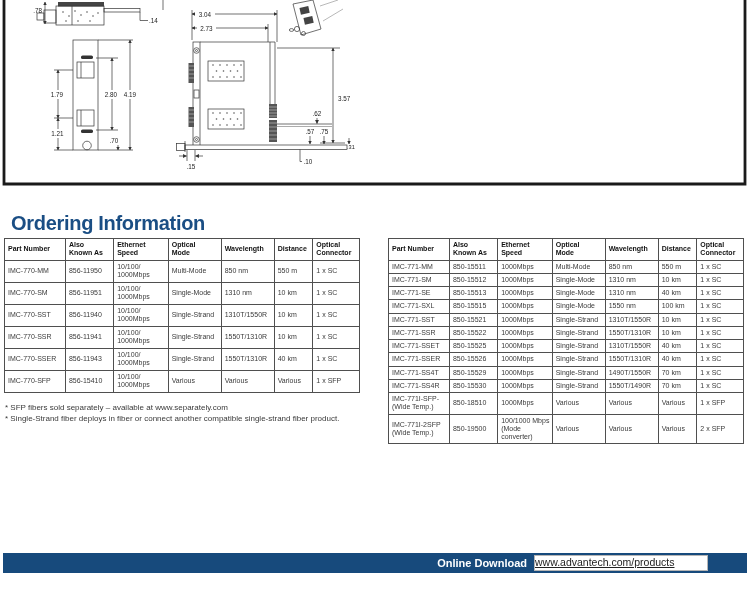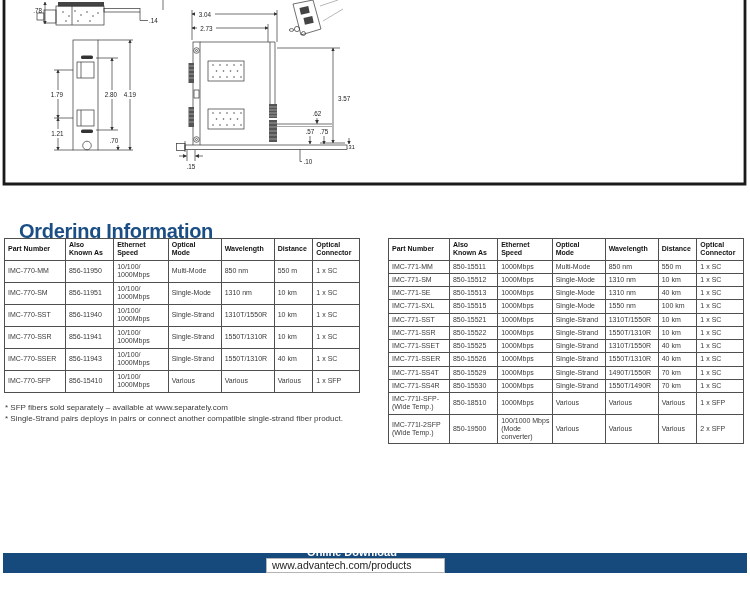--- a/index.html
+++ b/index.html
@@ -4,21 +4,21 @@
 <style>
   html,body{margin:0;padding:0;}
   body{
     width:750px;height:591px;position:relative;background:#ffffff;
     font-family:"Liberation Sans", sans-serif;color:#333;overflow:hidden;
   }
   .drawing-wrap{position:absolute;left:0;top:0;width:750px;height:190px;}
   svg text{font-family:"Liberation Sans", sans-serif;font-size:6.3px;fill:#222;}
   svg text.small{font-size:5.6px;}
   h1.page-title{
-    position:absolute;left:3px;top:204px;margin:16px;
+    position:absolute;left:3px;top:204px;margin:8px;
     font-size:20px;font-weight:bold;color:#1a4e84;letter-spacing:-0.3px;
   }
   table.order-table{
     position:absolute;border-collapse:collapse;table-layout:fixed;
     font-size:7px;line-height:1.18;color:#3a3a3a;background:#fff;
   }
   table.order-table th,table.order-table td{
     border:1px solid #4f4f4f;padding:2px 2px 2px 3px;text-align:left;
     vertical-align:middle;white-space:pre-line;overflow:hidden;
   }
@@ -34,26 +34,26 @@
   .order-table th:nth-child(3){width:15.5%;}
   .order-table th:nth-child(4){width:15%;}
   .order-table th:nth-child(5){width:15%;}
   .order-table th:nth-child(6){width:10.5%;}
   .order-table th:nth-child(7){width:13%;}
   .footnotes{
     position:absolute;left:5px;top:402px;font-size:8px;color:#3a3a3a;line-height:11px;
   }
   .footer-bar{
     position:absolute;left:3px;top:553px;width:744px;height:20px;background:#174a7c;
-    display:flex;align-items:center;justify-content:flex-end;padding-right:39px;box-sizing:border-box;flex-direction:column;
+    display:flex;align-items:center;justify-content:flex-end;padding-right:39px;box-sizing:border-box;
   }
   .footer-bar .dl{color:#fff;font-weight:bold;font-size:11px;margin-right:7px;white-space:nowrap;}
   .footer-bar .url-box{
     background:#fff;border:1px solid #b5b5b5;width:172px;height:14px;
-    font-size:10.5px;color:#222;line-height:13px;padding-left:5px;white-space:nowrap;
+    font-size:10.5px;color:#222;line-height:13px;white-space:nowrap;text-decoration:underline;
   }
 </style>
 </head>
 <body>
 
 <div class="page">
 
   <div class="drawing-wrap">
     <svg width="750" height="190" viewBox="0 0 750 190">
       <defs>
@@ -461,21 +461,21 @@
           <td>Various</td>
           <td>Various</td>
           <td>Various</td>
           <td>2 x SFP</td>
         </tr>
       </tbody>
     </table>
 
   <div class="footnotes">
     <div>* SFP fibers sold separately – available at www.separately.com</div>
-    <div>* Single-Strand pairs deploys in pairs or connect another compatible single-strand fiber product.</div>
+    <div>* Single-Strand fiber deploys in fiber or connect another compatible single-strand fiber product.</div>
   </div>
 
   <div class="footer-bar">
     <span class="dl">Online Download</span>
     <span class="url-box">www.advantech.com/products</span>
   </div>
 
 </div>
 
 </body></html>

